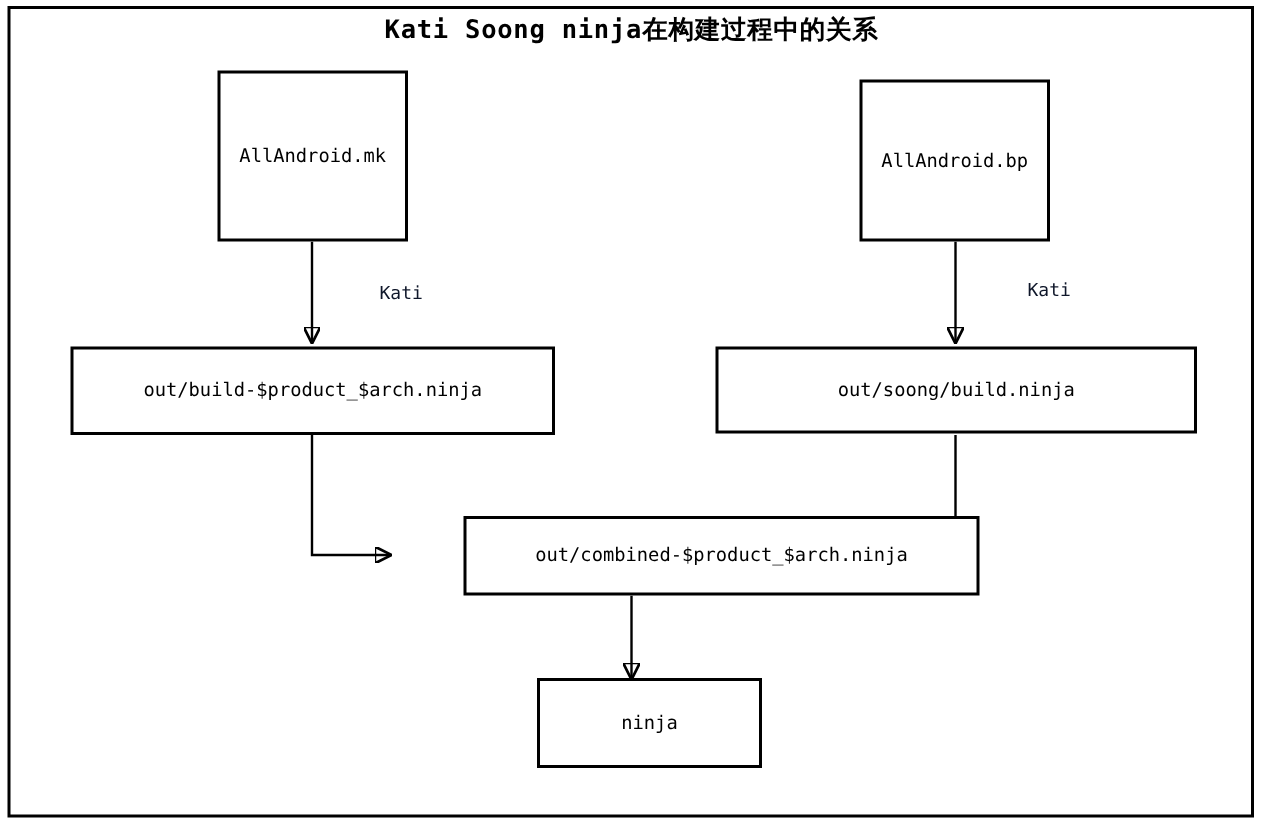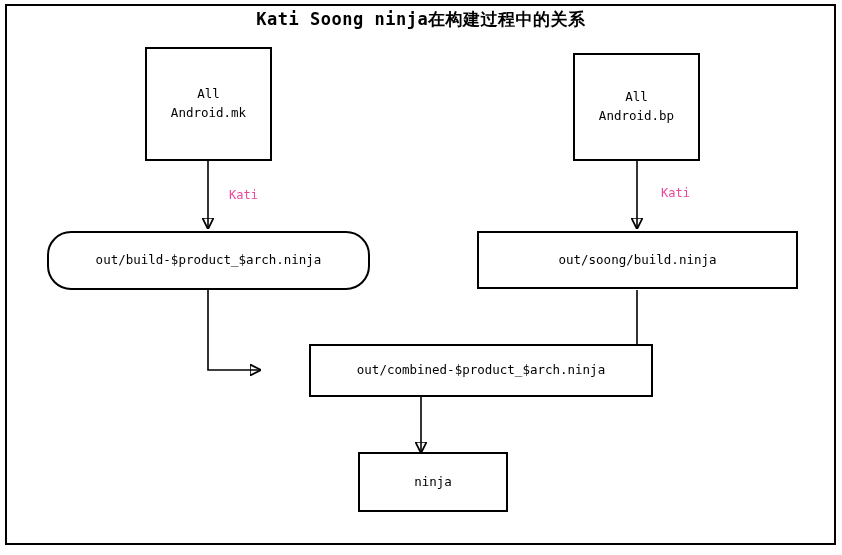--- a/index.html
+++ b/index.html
@@ -37,37 +37,38 @@
     color: #000000;
     letter-spacing: 0.5px;
     font-family: "DejaVu Sans Mono", "Liberation Mono", monospace;
   }
   .node {
     position: absolute;
     box-sizing: border-box;
     border: 2px solid #000000;
     background: #ffffff;
     display: flex;
-    flex-direction: column;
+    flex-direction: row;
     align-items: center;
     justify-content: center;
     color: #000000;
     font-size: 12.5px;
     line-height: 1.5;
     font-family: "DejaVu Sans Mono", "Liberation Mono", monospace;
     text-align: center;
     white-space: pre;
   }
   .node .l2 { display: block; }
   .edge-label {
     position: absolute;
     font-size: 12px;
-    color: #ec4899;
+    color: #0f172a;
     font-family: "DejaVu Sans Mono", "Liberation Mono", monospace;
     white-space: pre;
+    margin-left: 24px;
   }
   .watermark {
     position: absolute;
     right: 12px;
     bottom: 10px;
     font-size: 12.5px;
     color: #efefef;
     font-family: "DejaVu Sans", "Liberation Sans", sans-serif;
     white-space: pre;
   }
@@ -115,21 +116,21 @@
   <div class="node" style="left:145px; top:47px; width:127px; height:114px;">
     <span class="l1">All</span>
     <span class="l2">Android.mk</span>
   </div>
 
   <div class="node" style="left:573px; top:53px; width:127px; height:108px;">
     <span class="l1">All</span>
     <span class="l2">Android.bp</span>
   </div>
 
-  <div class="node" style="left:47px; top:231px; width:323px; height:59px;border-radius:24px;">
+  <div class="node" style="left:47px; top:231px; width:323px; height:59px;">
     <span class="l1">out/build-$product_$arch.ninja</span>
   </div>
 
   <div class="node" style="left:477px; top:231px; width:321px; height:58px;">
     <span class="l1">out/soong/build.ninja</span>
   </div>
 
   <div class="node" style="left:263px; top:344px; width:344px; height:53px;margin-left:46px;">
     <span class="l1">out/combined-$product_$arch.ninja</span>
   </div>

